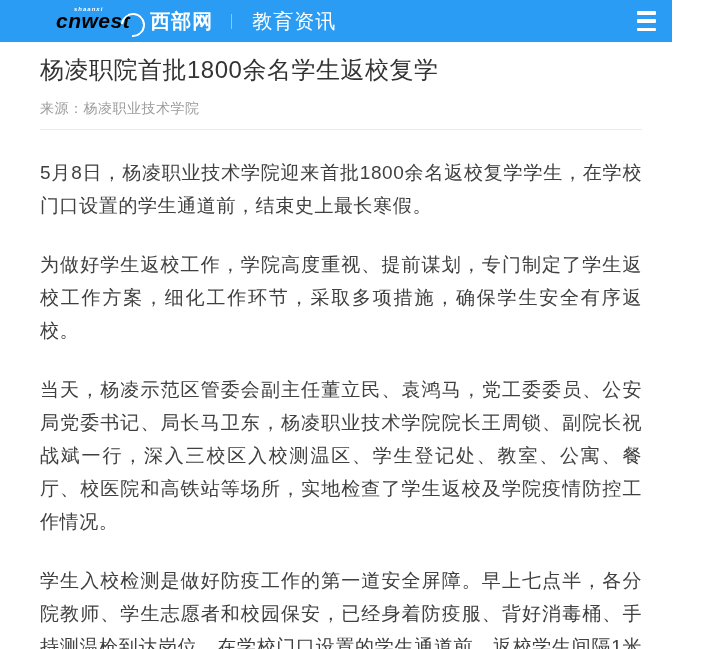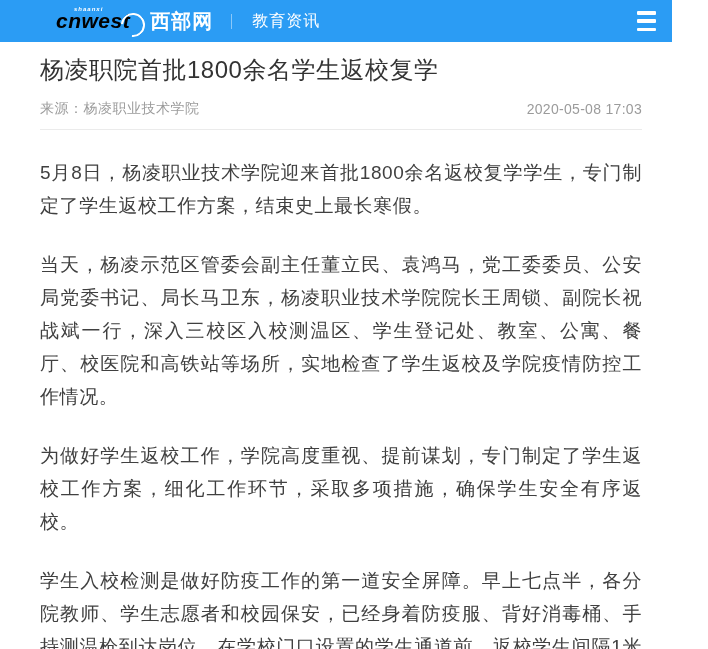--- a/index.html
+++ b/index.html
@@ -75,21 +75,21 @@
     letter-spacing: 1px;
   }
   .header-divider {
     width: 1px;
     height: 15px;
     background: rgba(255,255,255,0.45);
     margin: 0 0 0 18px;
   }
   .nav-item {
     margin-left: 20px;
-    font-size: 16px;
+    font-size: 20px;
     color: #ffffff;
     letter-spacing: 1px;
     cursor: pointer;
   }
   .menu-btn {
     position: absolute;
     right: 16px;
     top: 11px;
     width: 19px;
     height: 20px;
@@ -168,26 +168,25 @@
       <span></span>
       <span></span>
     </div>
   </div>
 
   <div class="article">
     <h1 class="article-title">杨凌职院首批1800余名学生返校复学</h1>
 
     <div class="meta-row">
       <span class="meta-source">来源：杨凌职业技术学院</span>
-      <span class="meta-date">2020-05-08 17:03</span>
     </div>
 
     <hr class="rule">
 
     <div class="body-text">
-      <p>5月8日，杨凌职业技术学院迎来首批1800余名返校复学学生，专门制定了学生返校工作方案，结束史上最长寒假。</p>
+      <p>5月8日，杨凌职业技术学院迎来首批1800余名返校复学学生，在学校门口设置的学生通道前，结束史上最长寒假。</p>
+      <p>为做好学生返校工作，学院高度重视、提前谋划，专门制定了学生返校工作方案，细化工作环节，采取多项措施，确保学生安全有序返校。</p>
       <p>当天，杨凌示范区管委会副主任董立民、袁鸿马，党工委委员、公安局党委书记、局长马卫东，杨凌职业技术学院院长王周锁、副院长祝战斌一行，深入三校区入校测温区、学生登记处、教室、公寓、餐厅、校医院和高铁站等场所，实地检查了学生返校及学院疫情防控工作情况。</p>
-      <p>为做好学生返校工作，学院高度重视、提前谋划，专门制定了学生返校工作方案，细化工作环节，采取多项措施，确保学生安全有序返校。</p>
       <p>学生入校检测是做好防疫工作的第一道安全屏障。早上七点半，各分院教师、学生志愿者和校园保安，已经身着防疫服、背好消毒桶、手持测温枪到达岗位。在学校门口设置的学生通道前，返校学生间隔1米以上、有序排队，先出示学生证、健康码，再经测量体温正常后，进入行李消杀区域，然后到所在分院登记处进行信息登记，提交《健康承诺书》，领取备用口罩。</p>
     </div>
   </div>
 
 </div>
 
 </body></html>

